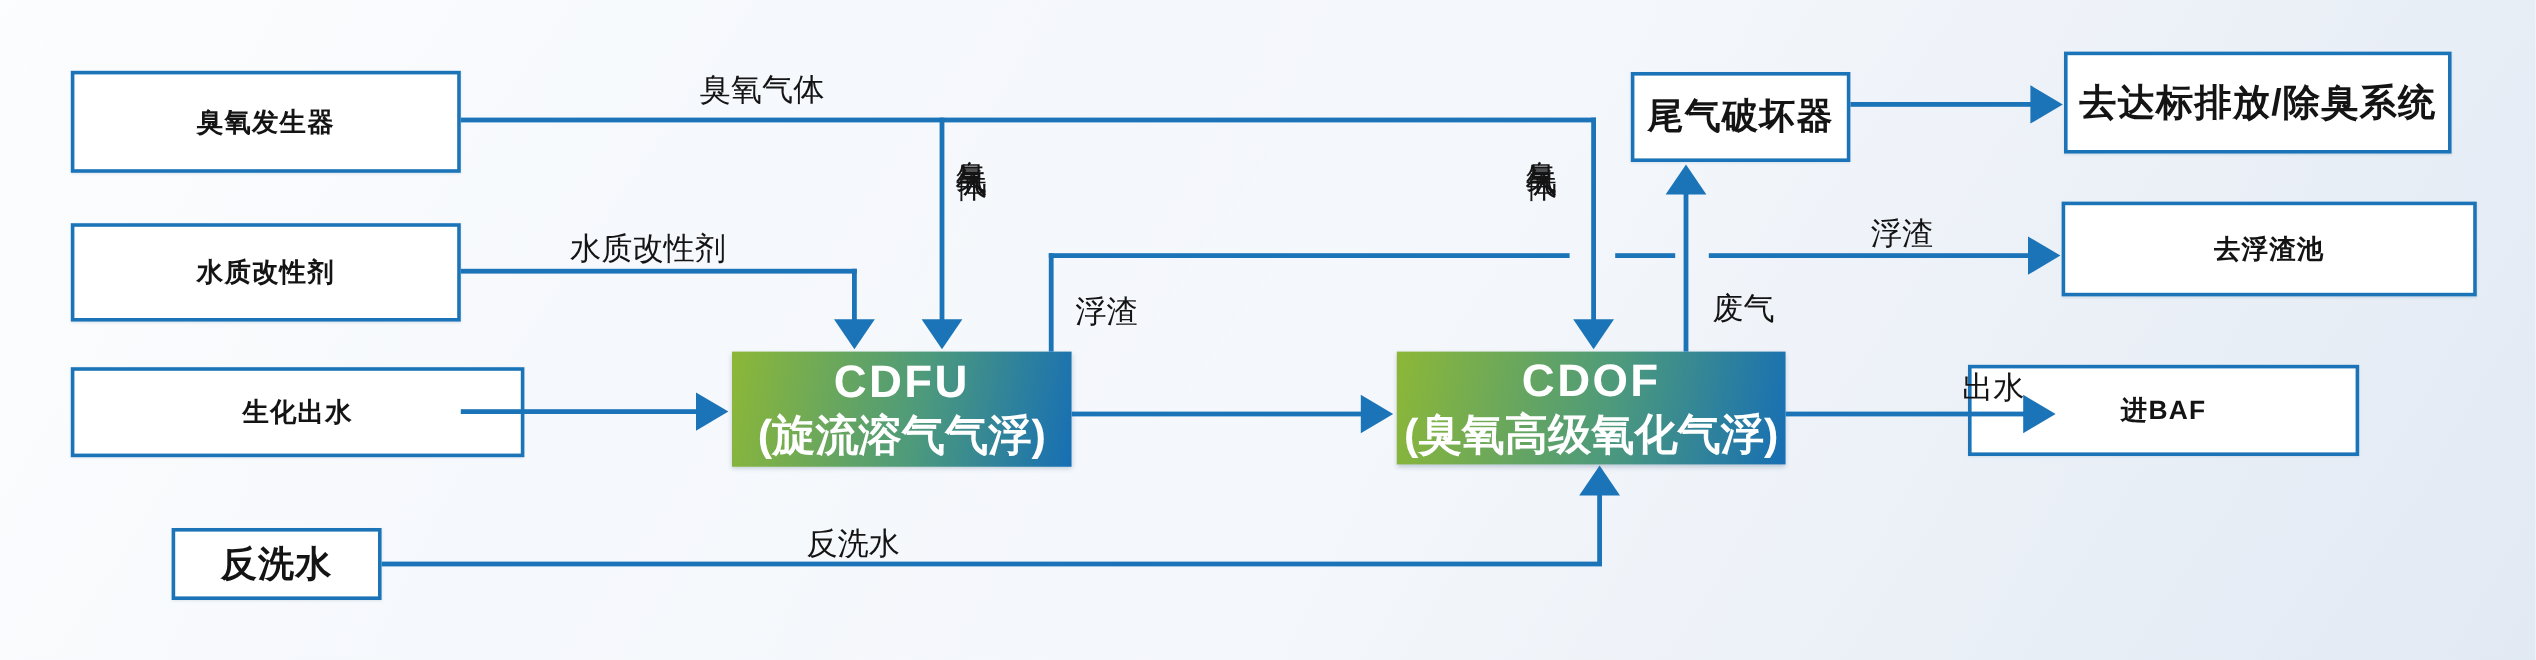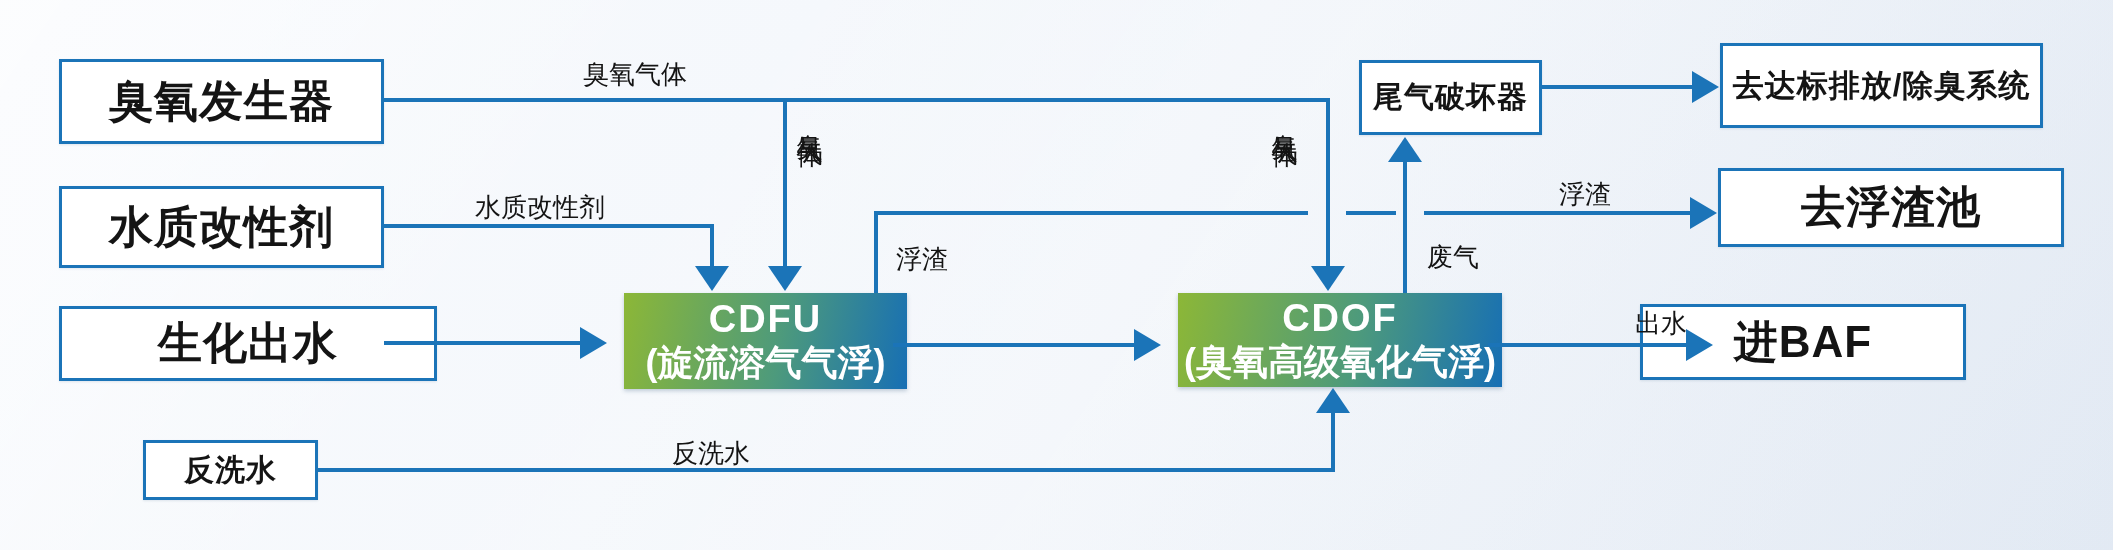--- a/index.html
+++ b/index.html
@@ -26,31 +26,30 @@
     background:linear-gradient(125deg,rgba(255,255,255,.55) 0%,rgba(255,255,255,0) 28%,rgba(255,255,255,.25) 55%,rgba(210,222,238,.25) 100%);
     pointer-events:none;
   }
   .wbox{
     position:absolute;
     background:#fff;
     border:3px solid var(--line-blue);
     box-sizing:border-box;
     display:flex;align-items:center;justify-content:center;
     font-weight:700;color:var(--text-dark);
-    font-size:44px;letter-spacing:1px;
+    font-size:22px;letter-spacing:1px;
     box-shadow:0 1px 2px rgba(40,80,120,.12);
   }
   .gbox{
     position:absolute;
     background:linear-gradient(100deg,var(--gradient-green) 0%,#4d9a7c 55%,var(--gradient-blue) 100%);
     box-sizing:border-box;
     display:flex;flex-direction:column;align-items:center;justify-content:center;
     color:#fff;font-weight:700;text-align:center;line-height:1.15;
     box-shadow:0 2px 4px rgba(30,70,110,.25);
-    margin-left:14px;
   }
   .gbox .t{font-size:38px;letter-spacing:2px;}
   .gbox .s{font-size:36px;}
   .hline,.vline{position:absolute;background:var(--line-blue);}
   .arr{position:absolute;width:0;height:0;}
   .arr.right{border-top:16px solid transparent;border-bottom:16px solid transparent;border-left:27px solid var(--line-blue);}
   .arr.down{border-left:17px solid transparent;border-right:17px solid transparent;border-top:25px solid var(--line-blue);}
   .arr.up{border-left:17px solid transparent;border-right:17px solid transparent;border-bottom:25px solid var(--line-blue);}
   .lbl{
     position:absolute;font-size:26px;color:var(--text-dark);

